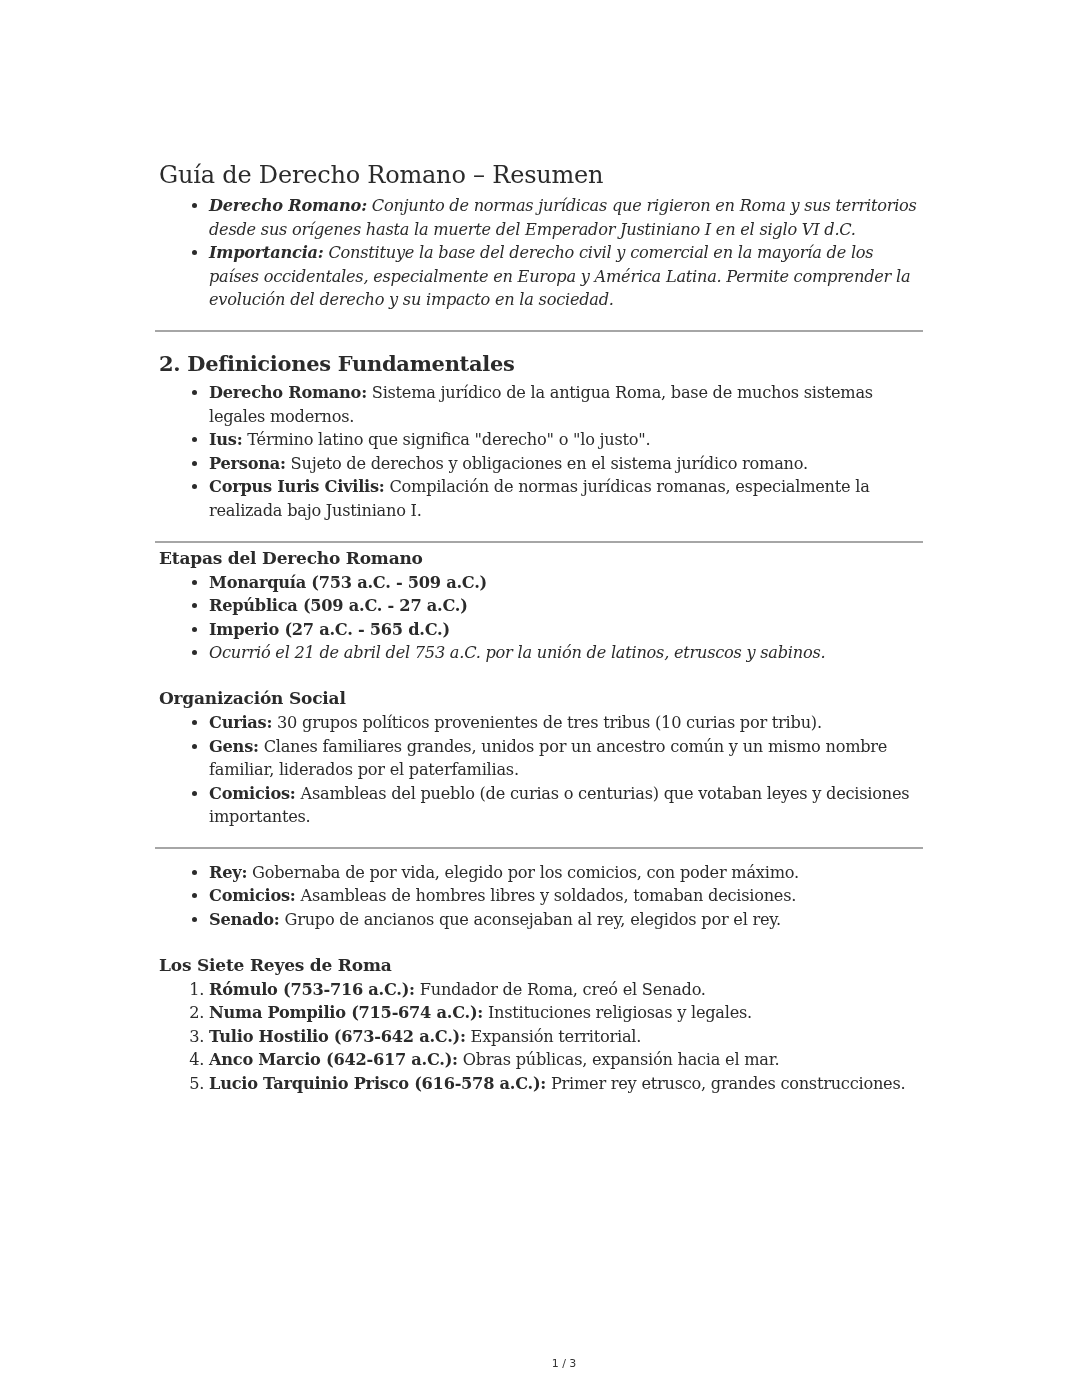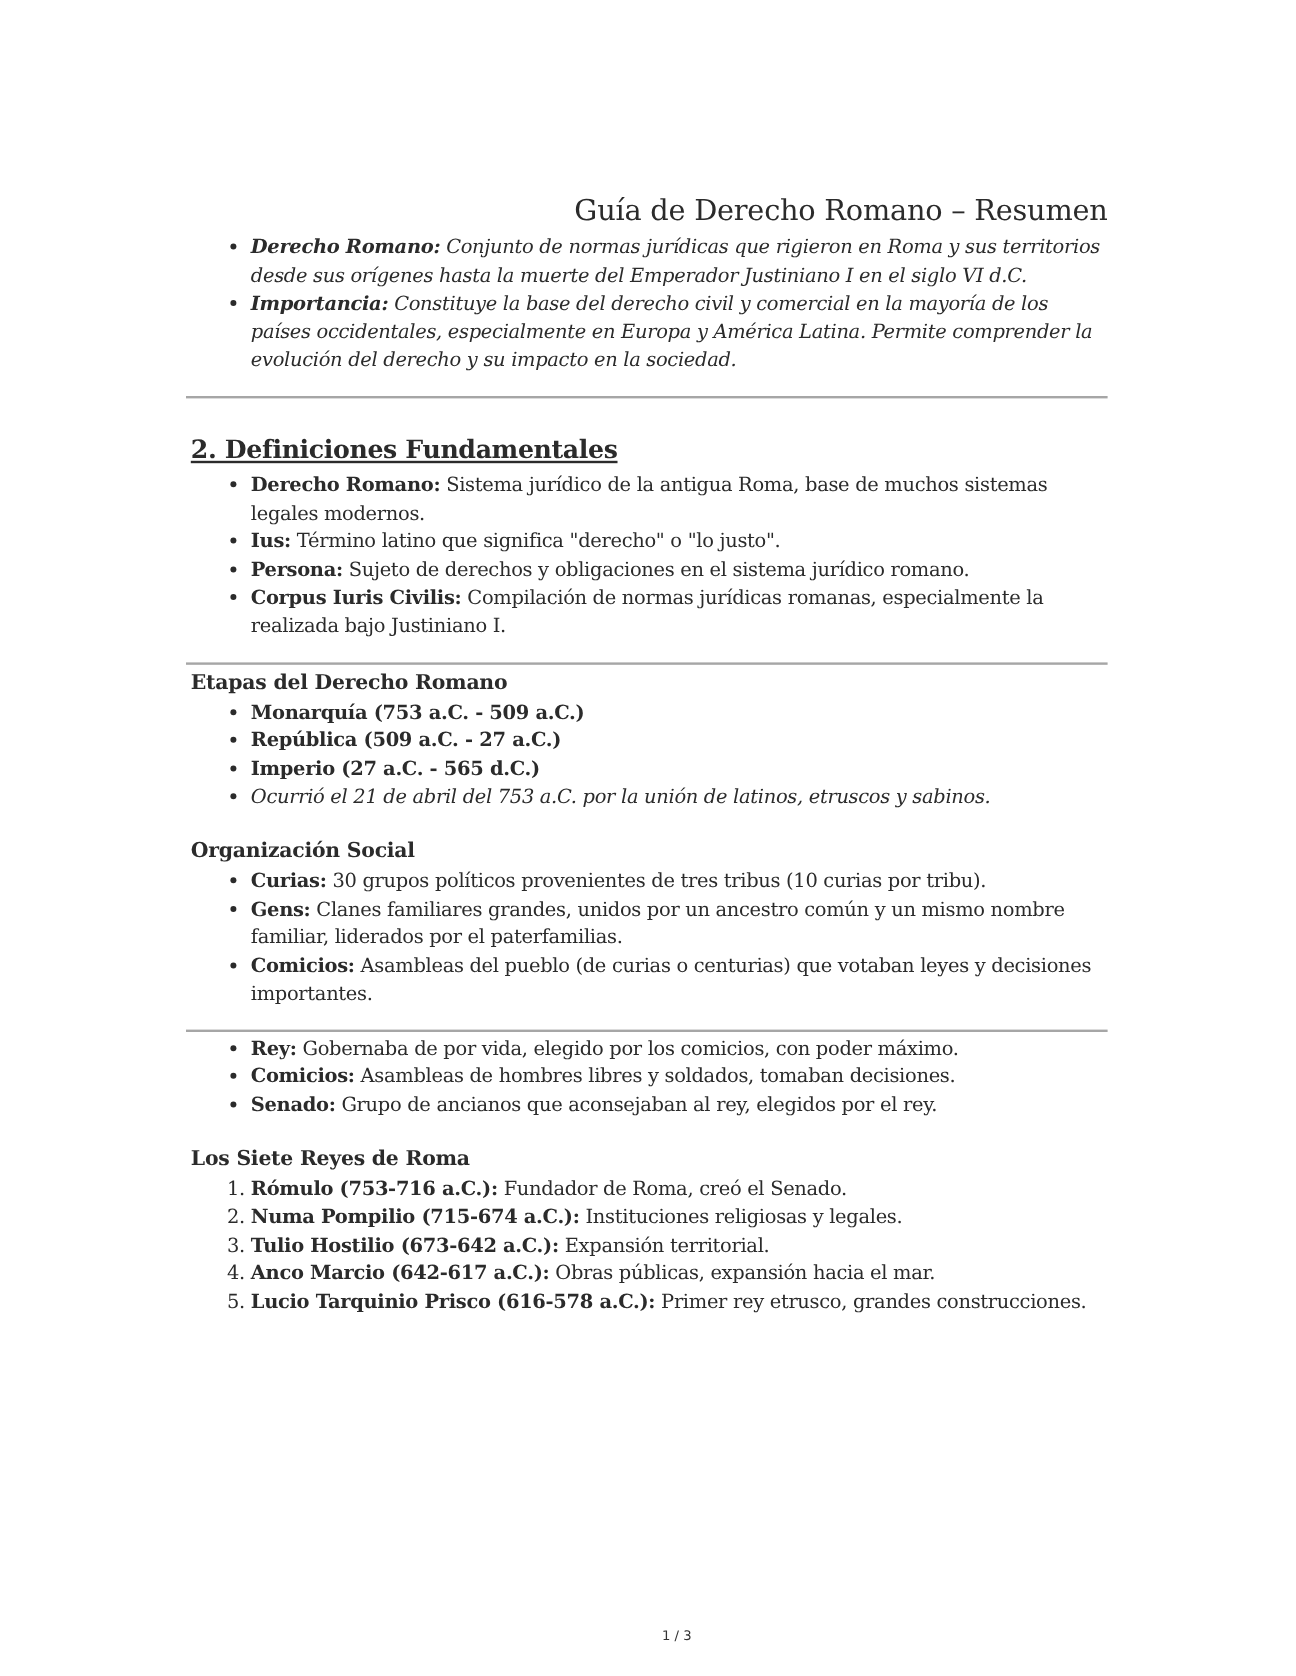--- a/index.html
+++ b/index.html
@@ -15,21 +15,21 @@
       font-family: "DejaVu Serif", "Liberation Serif", serif;
       color: #2b2b2b;
     }
     .page {
       position: absolute;
       left: 159px;
       top: 158px;
       width: 764px;
     }
     .doc-title {
-      text-align: right;
+      text-align: left;
       font-size: 24px;
       font-weight: normal;
       margin: 0;
       line-height: 34px;
       letter-spacing: -0.2px;
     }
     h2 {
       font-size: 21px;
       font-weight: bold;
       margin: 0;
@@ -82,21 +82,21 @@
   <section>
     <ul style="margin-top:2px;font-style:italic;">
       <li><b>Derecho Romano:</b><span> Conjunto de normas jurídicas que rigieron en Roma y sus territorios desde sus orígenes hasta la muerte del Emperador Justiniano I en el siglo VI d.C.</span></li>
       <li><b>Importancia:</b><span> Constituye la base del derecho civil y comercial en la mayoría de los países occidentales, especialmente en Europa y América Latina. Permite comprender la evolución del derecho y su impacto en la sociedad.</span></li>
     </ul>
   </section>
 
   <hr class="divider" style="margin-top:18px;">
 
   <section>
-    <h2 style="margin-top:28px;text-decoration:underline;">2. Definiciones Fundamentales</h2>
+    <h2 style="margin-top:17px;">2. Definiciones Fundamentales</h2>
     <ul style="margin-top:2px;">
       <li><b>Derecho Romano:</b><span> Sistema jurídico de la antigua Roma, base de muchos sistemas legales modernos.</span></li>
       <li><b>Ius:</b><span> Término latino que significa "derecho" o "lo justo".</span></li>
       <li><b>Persona:</b><span> Sujeto de derechos y obligaciones en el sistema jurídico romano.</span></li>
       <li><b>Corpus Iuris Civilis:</b><span> Compilación de normas jurídicas romanas, especialmente la realizada bajo Justiniano I.</span></li>
     </ul>
   </section>
 
   <hr class="divider" style="margin-top:18px;">
 
@@ -117,21 +117,21 @@
     <ul style="margin-top:0px;">
       <li><b>Curias:</b><span> 30 grupos políticos provenientes de tres tribus (10 curias por tribu).</span></li>
       <li><b>Gens:</b><span> Clanes familiares grandes, unidos por un ancestro común y un mismo nombre familiar, liderados por el paterfamilias.</span></li>
       <li><b>Comicios:</b><span> Asambleas del pueblo (de curias o centurias) que votaban leyes y decisiones importantes.</span></li>
     </ul>
   </section>
 
   <hr class="divider" style="margin-top:18px;">
 
   <section>
-    <ul style="margin-top:2px;">
+    <ul style="margin-top:12px;">
       <li><b>Rey:</b><span> Gobernaba de por vida, elegido por los comicios, con poder máximo.</span></li>
       <li><b>Comicios:</b><span> Asambleas de hombres libres y soldados, tomaban decisiones.</span></li>
       <li><b>Senado:</b><span> Grupo de ancianos que aconsejaban al rey, elegidos por el rey.</span></li>
     </ul>
 
     <h3 style="margin-top:20px;">Los Siete Reyes de Roma</h3>
     <ol style="margin-top:0px;">
       <li><b>Rómulo (753-716 a.C.):</b><span> Fundador de Roma, creó el Senado.</span></li>
       <li><b>Numa Pompilio (715-674 a.C.):</b><span> Instituciones religiosas y legales.</span></li>
       <li><b>Tulio Hostilio (673-642 a.C.):</b><span> Expansión territorial.</span></li>

